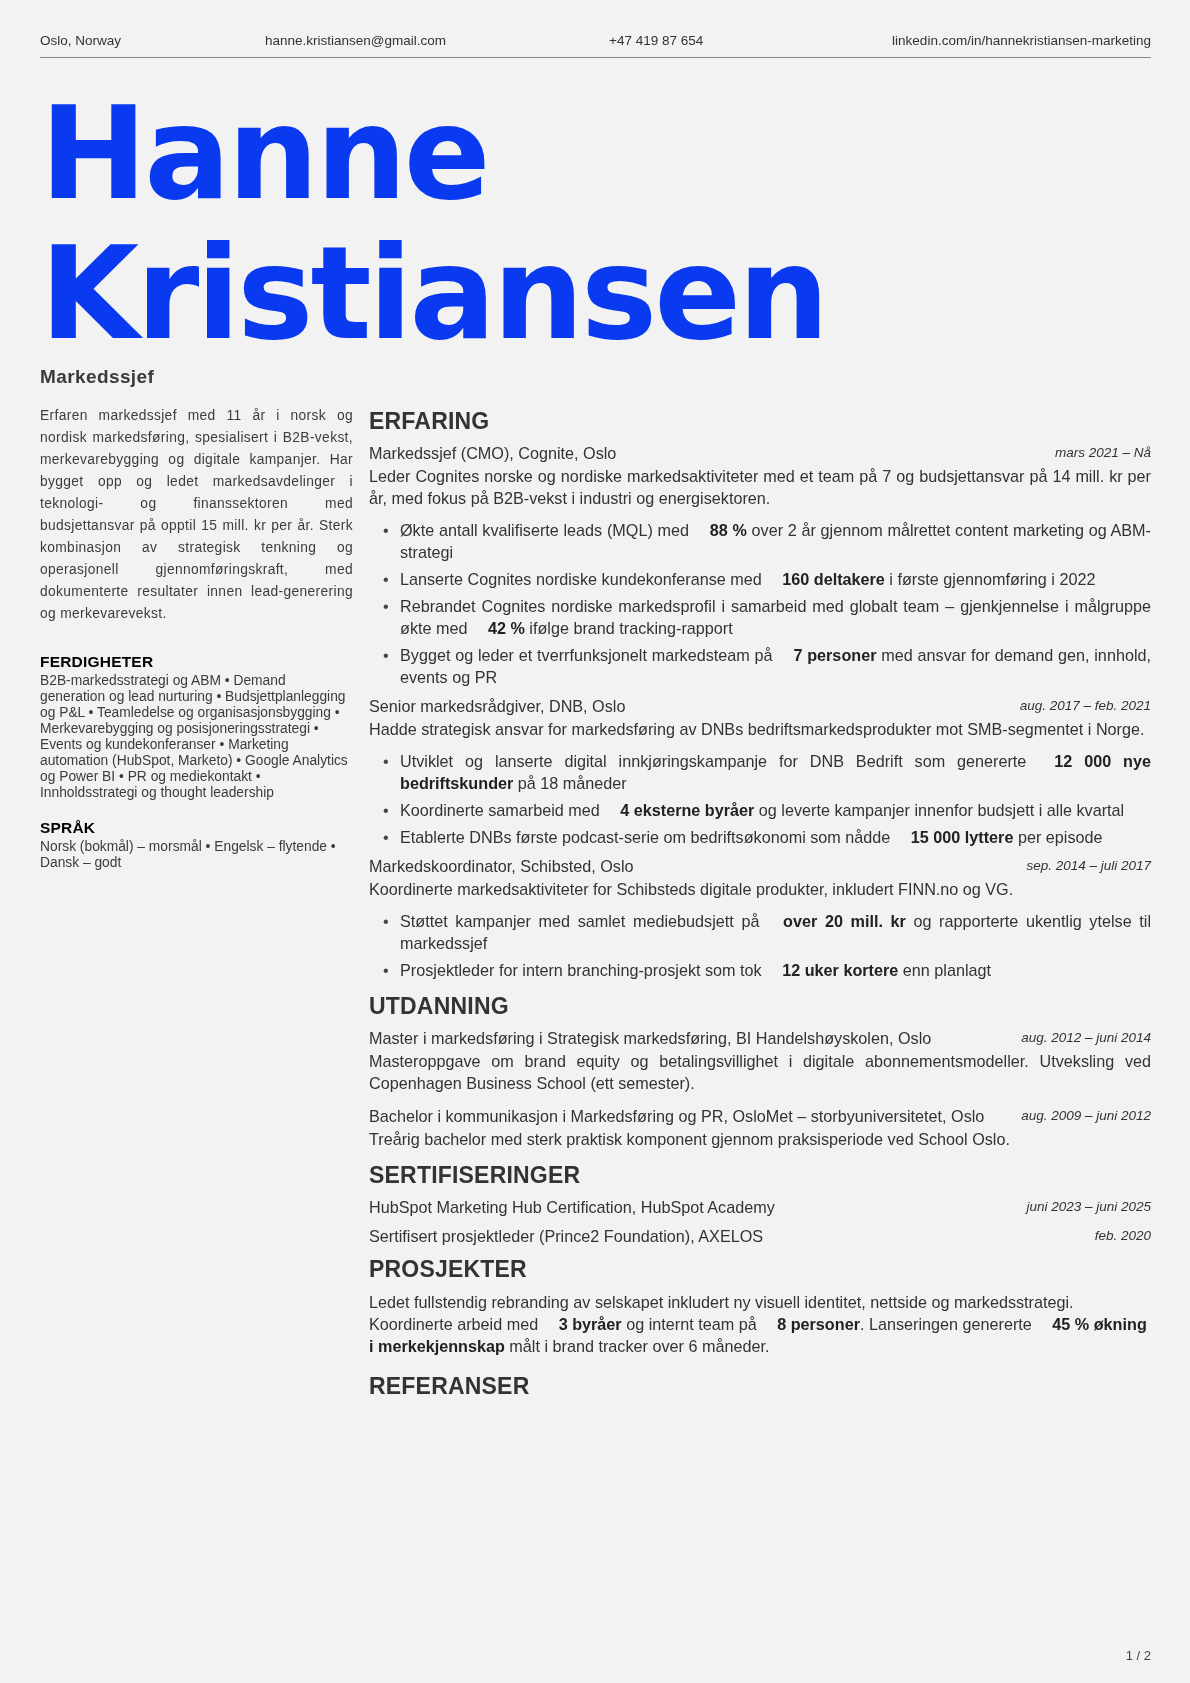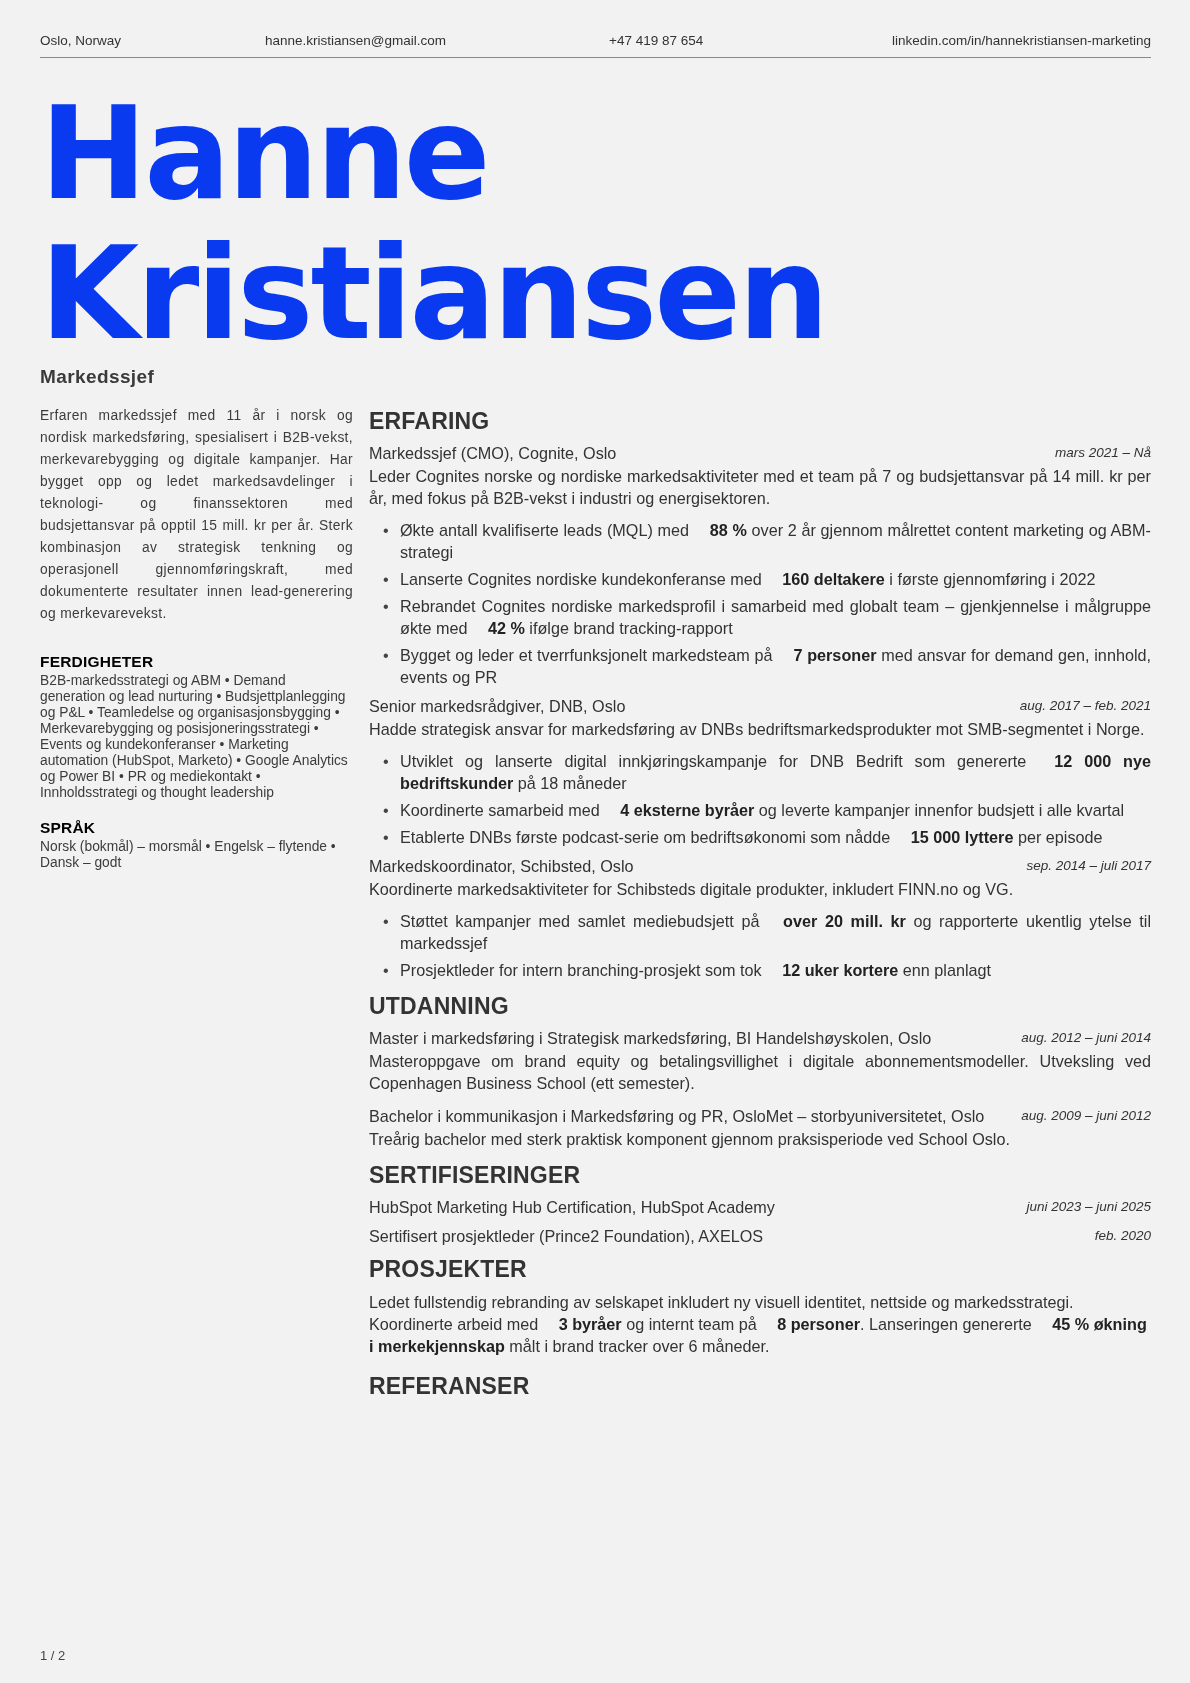--- a/index.html
+++ b/index.html
@@ -34,21 +34,21 @@
   ul.bullets li { position: relative; padding-left: 31px; line-height: 22px; margin-bottom: 5px; text-align: justify; }
   ul.bullets li::before { content: "•"; position: absolute; left: 14px; top: 0; color: #444; }
   b { font-weight: bold; color: #222; padding-left: 16px; }
   .exp-entry { margin-bottom: 6px; }
   .section { margin-bottom: 12px; }
   .edu-entry { margin-bottom: 10px; }
   .cert-row { position: relative; line-height: 24px; margin-bottom: 5px; }
   .proj { line-height: 22px; margin-top: 8px; }
   .ref-row { line-height: 24px; margin-bottom: 5px; }
 
-  .page-num { position: absolute; top: 1648px; left: 0; width: 1111px; text-align: left; font-size: 13px; color: #444; padding-left: 0; }
+  .page-num { position: absolute; top: 1648px; left: 0; width: 1111px; text-align: right; font-size: 13px; color: #444; padding-left: 0; }
 </style>
 </head>
 <body>
 
 <div class="page">
 
   <div class="contact-bar">
     <span class="c-loc">Oslo, Norway</span>
     <span class="c-email">hanne.kristiansen@gmail.com</span>
     <span class="c-phone">+47 419 87 654</span>

